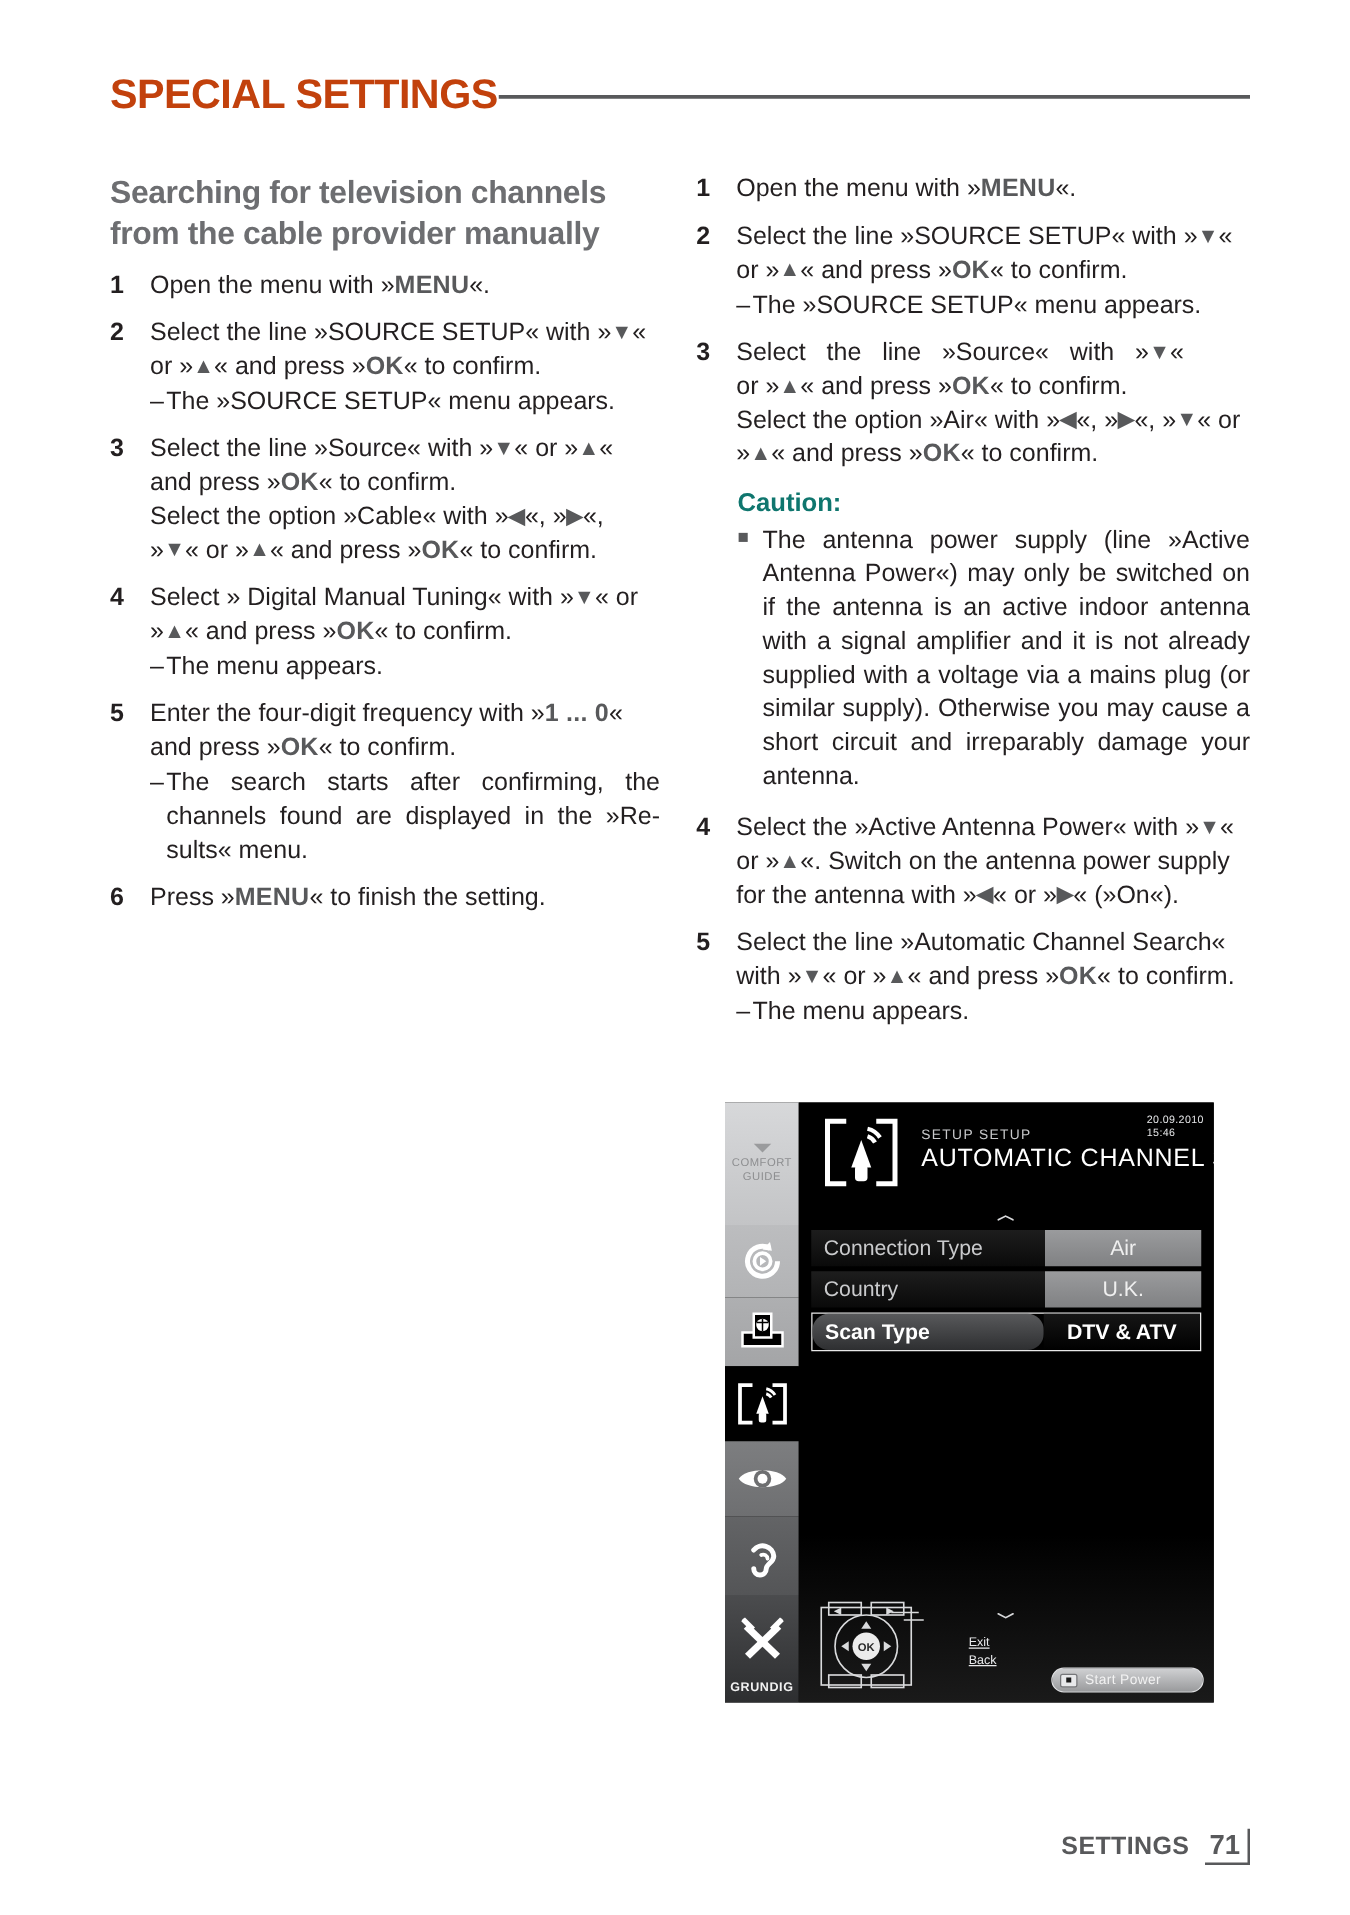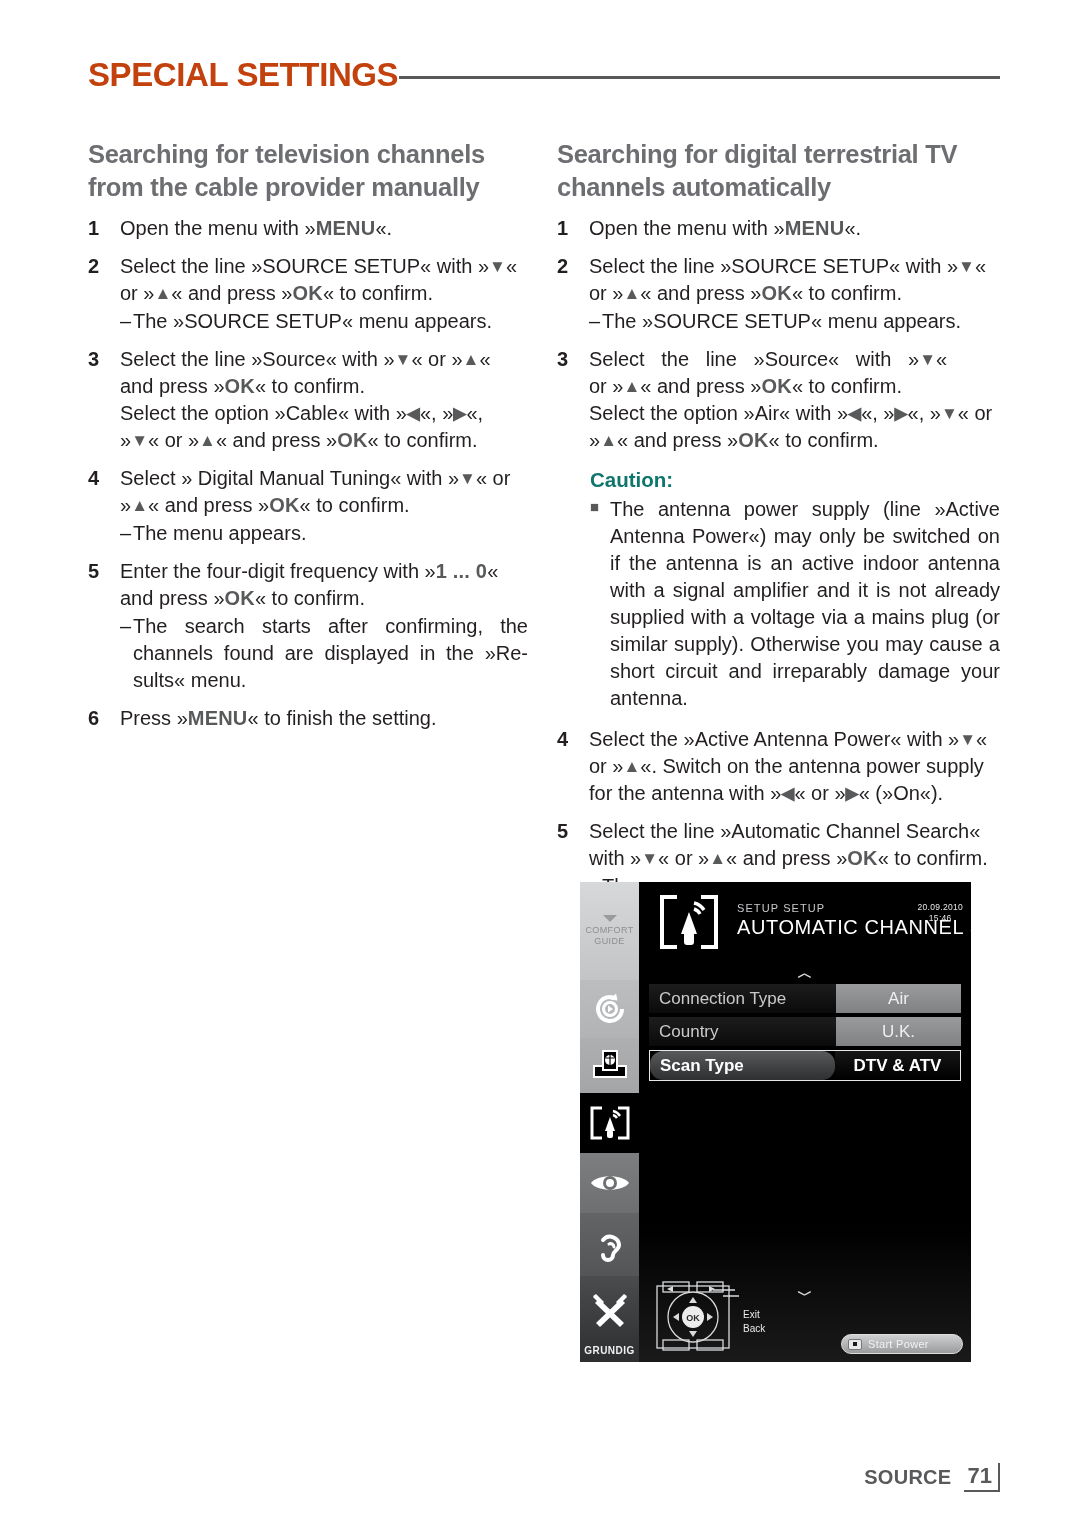--- a/index.html
+++ b/index.html
@@ -82,21 +82,21 @@
 
   .tv-main { flex: 1; position: relative;
              background: linear-gradient(#000 0%, #000 72%, #1a1a1a 100%); }
 
   .osd-head { position: relative; height: 84px; }
   .osd-icon { position: absolute; left: 18px; top: 10px; width: 64px; height: 60px; }
   .osd-sub { position: absolute; left: 98px; top: 20px; font-size: 11px;
              color: #c8c9cb; letter-spacing: 1.1px; }
   .osd-title { position: absolute; left: 98px; top: 34px; font-size: 20px;
                color: #ffffff; letter-spacing: .6px; white-space: nowrap; }
-  .osd-date { position: absolute; right: 8px; top: 20px; text-align: center;
+  .osd-date { position: absolute; right: 8px; top: 8px; text-align: left;
               font-size: 8.5px; color: #e6e7e9; line-height: 11px; letter-spacing: .3px; margin-left: 11px; }
 
   .chev { text-align: center; color: #d9dadc; font-size: 15px; font-weight: bold;
           line-height: 10px; }
   .chev-up { margin: 2px 0 6px 0; }
 
   .rows { padding: 0 10px; }
   .row { display: flex; height: 29px; margin-bottom: 4px; align-items: stretch; }
   .row-label { flex: 1; display: flex; align-items: center; padding-left: 10px;
                font-size: 17px; }
@@ -105,22 +105,22 @@
   .row-norm .row-label { background: linear-gradient(#1d1d1d,#0a0a0a); color: #c9cacc; }
   .row-norm .row-value { background: linear-gradient(#9a9b9d,#808183); color: #efefef; }
   .row-sel { border: 1px solid #e8e8e8; height: 31px; }
   .row-sel .row-label { background: linear-gradient(#58595b,#2e2f31); color: #ffffff;
                         font-weight: bold; border-radius: 13px; }
   .row-sel .row-value { background: linear-gradient(#161616,#000); color: #ffffff;
                         font-weight: bold; }
 
   .osd-foot { position: absolute; left: 0; right: 0; bottom: 0; height: 96px; }
   .navpad { position: absolute; left: 10px; bottom: 6px; width: 104px; height: 78px; }
-  .keylab { position: absolute; left: 104px; bottom: 26px; font-size: 10px;
-            color: #e9eaec; line-height: 14px; }
+  .keylab { position: absolute; left: 136px; bottom: 26px; font-size: 10px;
+            color: #e9eaec; line-height: 14px; text-decoration: underline; }
   .chev-down { position: absolute; left: 0; right: 0; bottom: 62px; }
   .startbtn { position: absolute; right: 8px; bottom: 8px; width: 122px; height: 20px;
               border-radius: 10px; border: 1px solid #dcdddf;
               background: linear-gradient(#cfd0d2,#9a9b9d);
               display: flex; align-items: center; padding-left: 6px; }
   .startbtn .sq { width: 14px; height: 11px; border-radius: 2px; background: #e8e9eb;
                   border: 1px solid #76777a; display: flex; align-items: center;
                   justify-content: center; margin-right: 6px; }
   .startbtn .sq i { width: 4px; height: 4px; background: #1a1a1a; display: block; }
   .startbtn span { font-size: 11px; color: #f2f2f2; letter-spacing: .3px; }
@@ -206,21 +206,20 @@
         <div class="step-num">6</div>
         <div class="step-body">
           <div class="noj">Press »<span class="kb">MENU</span>« to finish the setting.</div>
         </div>
       </div>
 
     </div>
   </div>
 
   <div class="col col-right">
-    <h2 class="sec">Searching for digital terrestrial TV channels automatically</h2>
 
     <div class="steps">
 
       <div class="step">
         <div class="step-num">1</div>
         <div class="step-body">
           <div class="noj">Open the menu with »<span class="kb">MENU</span>«.</div>
         </div>
       </div>
 
@@ -412,17 +411,17 @@
               <i></i>
             </span>
           <span>Start Power</span>
         </div>
       </div>
 
     </div>
   </div>
 
   <div class="footer">
-    <div class="footer-lang">SOURCE</div>
+    <div class="footer-lang">SETTINGS</div>
     <div class="footer-page">71</div>
   </div>
 
 </div>
 
 </body></html>

